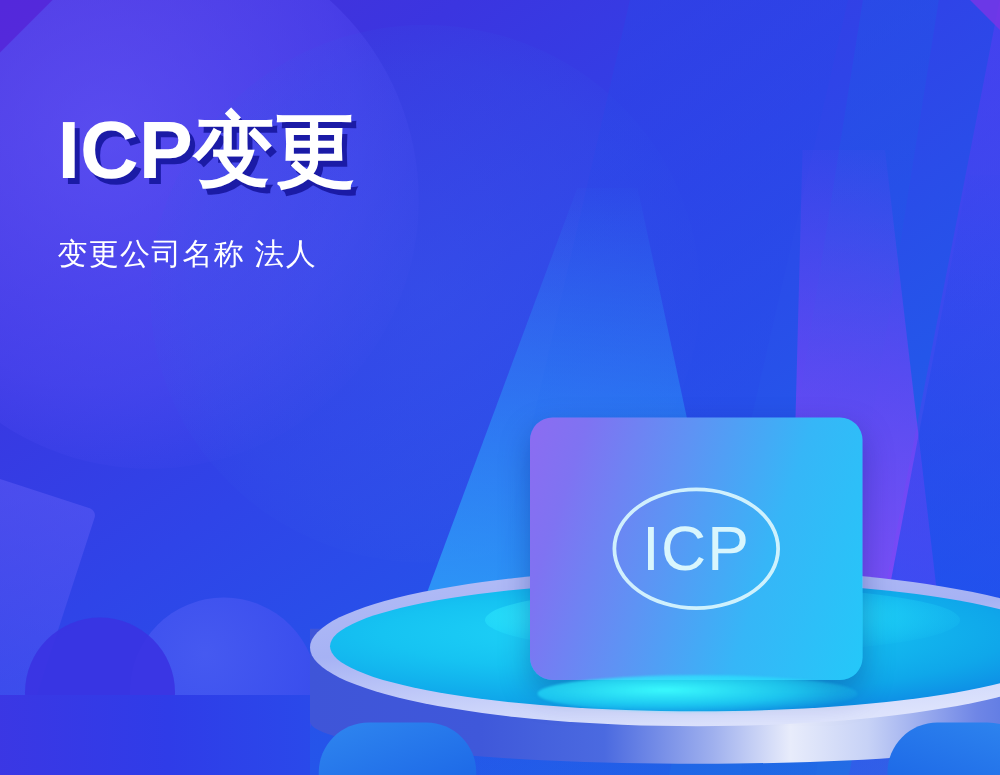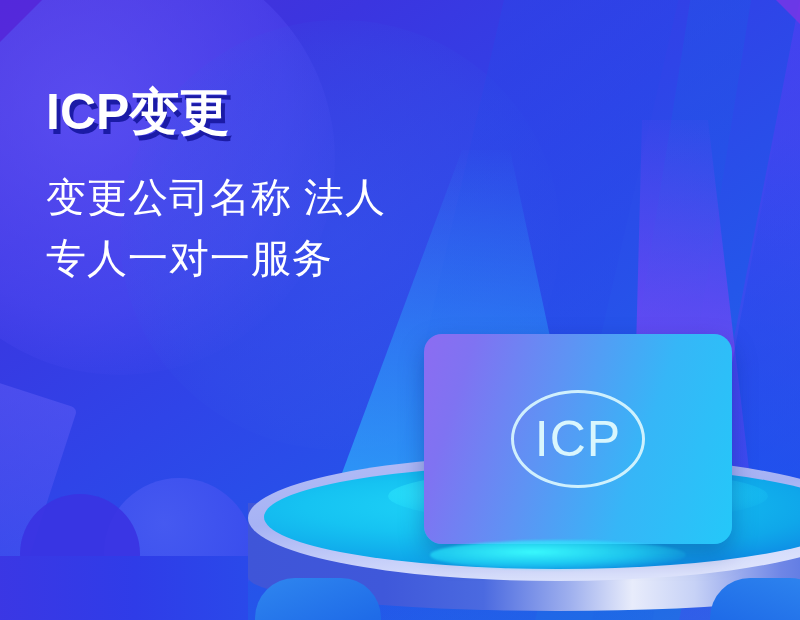--- a/index.html
+++ b/index.html
@@ -147,21 +147,21 @@
     left: 140px; top: 14px;
     width: 380px; height: 54px;
     border-radius: 50%;
     background: radial-gradient(ellipse at 40% 40%, rgba(70,255,255,.80) 0%, rgba(40,230,255,.35) 55%, rgba(30,215,250,0) 80%);
   }
 
   
   .card {
     position: absolute;
     left: 424px; top: 334px;
-    width: 308px; height: 210px;
+    width: 266px; height: 210px;
     border-radius: 18px;
     background: linear-gradient(108deg, #8c6cf2 0%, #7f73f2 14%, #5e93f4 40%, #36b6f7 68%, #24c8f9 100%);
     box-shadow: 0 10px 24px rgba(12, 30, 120, .35);
     overflow: hidden;
   }
   .card-inner {
     position: absolute;
     inset: 0;
     display: flex;
     flex-direction: column;
@@ -237,36 +237,36 @@
     opacity: .9;
   }
 
   
   .copy {
     position: absolute;
     left: 46px; top: 86px;
     width: 400px;
   }
   .headline {
-    font-size: 50px;
+    font-size: 65px;
     font-weight: bold;
     color: #ffffff;
     letter-spacing: 0px;
     line-height: 1.06;
     text-shadow: 4px 5px 0 #1b1ba6;
     white-space: nowrap;
   }
   .sub-list {
     margin-top: 34px;
     display: flex;
     flex-direction: column;
     gap: 12px;
   }
   .sub-line {
-    font-size: 40px;
+    font-size: 24px;
     color: #ffffff;
     letter-spacing: 1px;
     line-height: 1.22;
     white-space: nowrap;
   }
 </style>
 </head>
 <body>
 
 <div id="stage">
@@ -305,17 +305,16 @@
 
   <div class="fg-circle-left"></div>
   <div class="fg-block-left"></div>
   <div class="fg-round-bl"></div>
   <div class="fg-round-br"></div>
 
   <div class="copy">
     <div class="headline">ICP变更</div>
     <div class="sub-list">
       <div class="sub-line">变更公司名称  法人</div>
-      <div class="sub-line">专人一对一服务</div>
     </div>
   </div>
 
 </div>
 
 </body></html>

